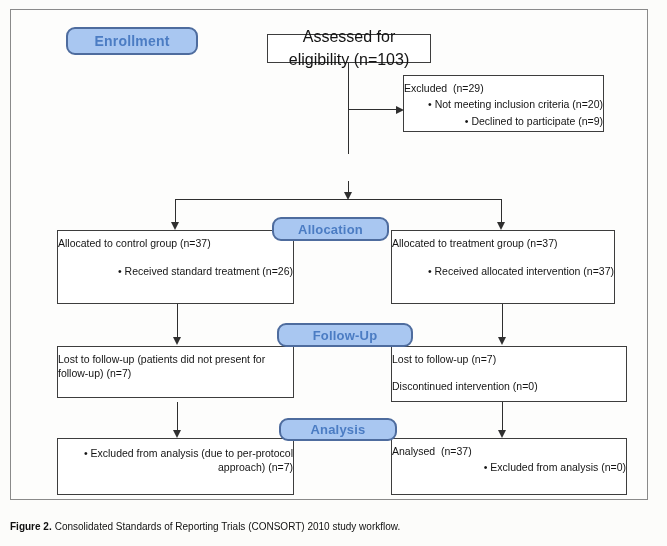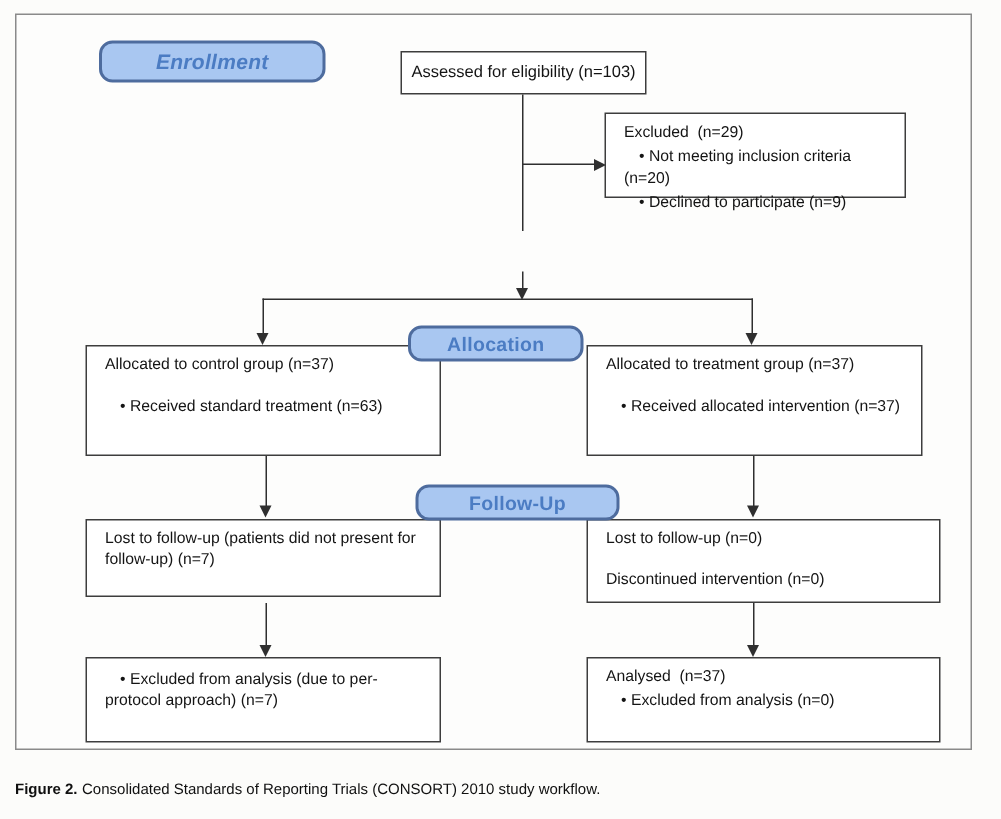--- a/index.html
+++ b/index.html
@@ -8,26 +8,26 @@
     position:relative;width:667px;height:546px;background:#fcfcfa;
     font-family:"Liberation Sans", sans-serif;color:#141414;overflow:hidden;
   }
   .frame{
     position:absolute;left:10px;top:9px;width:636px;height:489px;
     border:1px solid #8a8a8a;background:#fdfdfc;
   }
   
   .fbox{
     position:absolute;background:#ffffff;border:1px solid #3d3d3d;
-    font-size:10.5px;line-height:1.38;padding:5px 12px;box-sizing:border-box;
+    font-size:10.5px;line-height:1.38;padding:5px 0;box-sizing:border-box;
   }
   .fbox.center{display:flex;align-items:center;justify-content:center;
-    font-size:11px;text-align:center;padding:2px 4px;}
+    font-size:16px;text-align:center;padding:2px 4px;}
   .title{white-space:pre-wrap;}
-  .bullet{text-indent:10px;margin-top:2px;}
+  .bullet{text-indent:10px;margin-top:2px;text-align:right;}
   .bullet::before{content:"\2022\00a0 ";}
   .gap-top{margin-top:14px;}
   .gap-top-sm{margin-top:13px;}
   
   .stage{
     position:absolute;background:#a9c7f1;border:2px solid #4e6c9e;border-radius:9px;
     color:#4b7cc3;font-weight:bold;font-size:13px;letter-spacing:.2px;
     display:flex;align-items:center;justify-content:center;box-sizing:border-box;z-index:5;
   }
   
@@ -48,23 +48,24 @@
   }
   .caption .cap-label{font-weight:bold;}
   .caption .cap-text{margin-left:3px;}
 </style>
 </head>
 <body>
 
 <div class="page">
   <div class="frame">
 
-    <div class="stage" style="left:55px;top:17px;width:151px;height:28px;font-size:14px;font-style:italic;">Enrollment</div>
+    <div class="stage" style="left:55px;top:17px;width:132px;height:28px;font-size:14px;">Enrollment</div>
     <div class="stage" style="left:261px;top:207px;width:117px;height:24px;">Allocation</div>
     <div class="stage" style="left:266px;top:313px;width:136px;height:24px;">Follow-Up</div>
+    <div class="stage" style="left:268px;top:408px;width:118px;height:23px;">Analysis</div>
 
     <div class="line" style="left:337px;top:53px;width:1px;height:91px;"></div>
     <div class="line" style="left:337px;top:99px;width:48px;height:1px;"></div>
     <div class="arrow-right" style="left:385px;top:96px;"></div>
     <div class="line" style="left:337px;top:171px;width:1px;height:12px;"></div>
     <div class="arrow-down" style="left:333px;top:182px;"></div>
     <div class="line" style="left:164px;top:189px;width:327px;height:1px;"></div>
     <div class="line" style="left:164px;top:189px;width:1px;height:24px;"></div>
     <div class="arrow-down" style="left:160px;top:212px;"></div>
     <div class="line" style="left:490px;top:189px;width:1px;height:24px;"></div>
@@ -84,32 +85,32 @@
 
     <div class="fbox" style="left:392px;top:65px;width:201px;height:57px;">
       <div class="title">Excluded  (n=29)</div>
       <div class="bullet">Not meeting inclusion criteria (n=20)</div>
       <div class="bullet">Declined to participate (n=9)</div>
     </div>
 
 
     <div class="fbox" style="left:46px;top:220px;width:237px;height:74px;">
       <div class="title">Allocated to control group (n=37)</div>
-      <div class="bullet gap-top">Received standard treatment (n=63)</div>
+      <div class="bullet gap-top">Received standard treatment (n=26)</div>
     </div>
     <div class="fbox" style="left:380px;top:220px;width:224px;height:74px;">
       <div class="title">Allocated to treatment group (n=37)</div>
       <div class="bullet gap-top">Received allocated intervention (n=37)</div>
     </div>
 
     <div class="fbox" style="left:46px;top:336px;width:237px;height:52px;">
       <div class="title">Lost to follow-up (patients did not present for follow-up) (n=7)</div>
     </div>
     <div class="fbox" style="left:380px;top:336px;width:236px;height:56px;">
-      <div class="title">Lost to follow-up (n=0)</div>
+      <div class="title">Lost to follow-up (n=7)</div>
       <div class="title gap-top-sm">Discontinued intervention (n=0)</div>
     </div>
 
     <div class="fbox" style="left:46px;top:428px;width:237px;height:57px;">
       <div class="bullet">Excluded from analysis (due to per-protocol approach) (n=7)</div>
     </div>
     <div class="fbox" style="left:380px;top:428px;width:236px;height:57px;">
       <div class="title">Analysed  (n=37)</div>
       <div class="bullet">Excluded from analysis (n=0)</div>
     </div>

